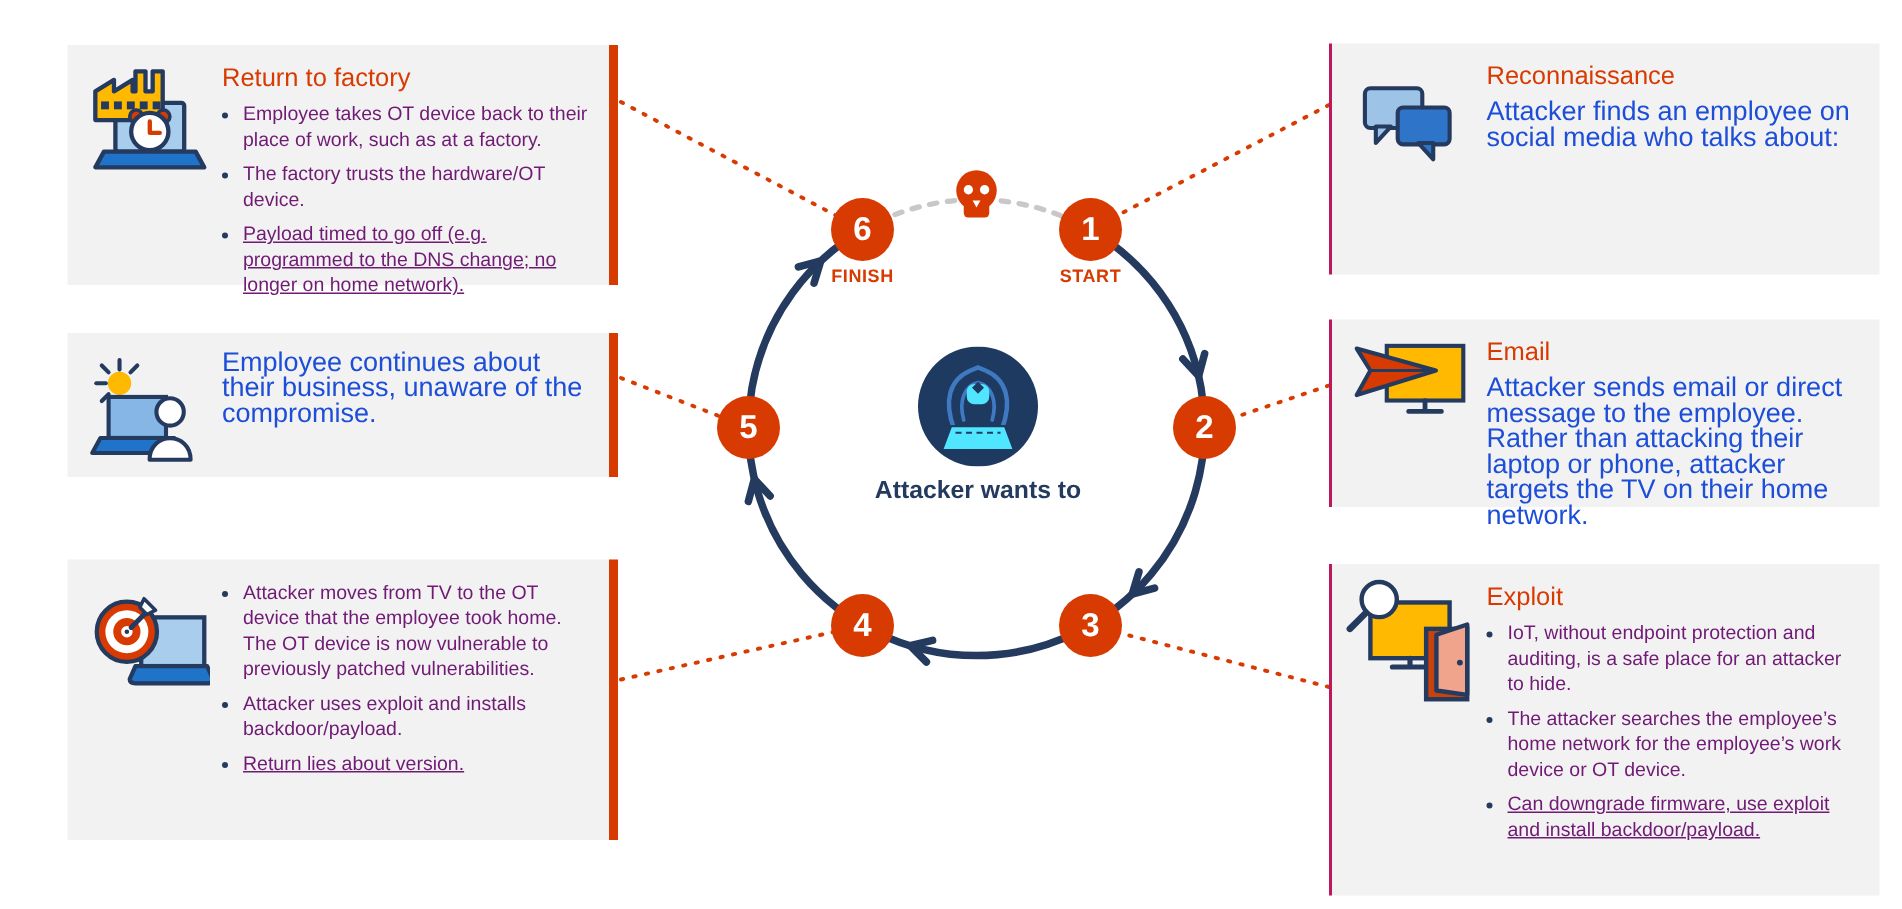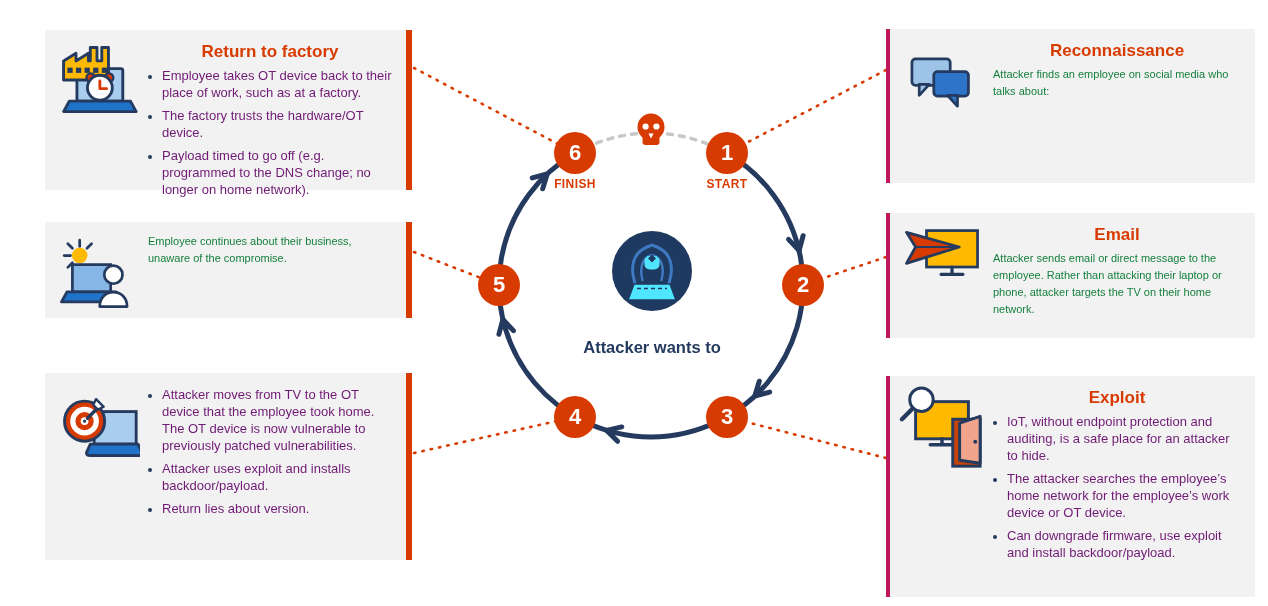--- a/index.html
+++ b/index.html
@@ -8,45 +8,45 @@
     font-family:"Liberation Sans","DejaVu Sans",sans-serif;
   }
   svg{display:block;}
   .diagram-layer{position:absolute;left:0;top:0;}
 
   
   .card{
     position:absolute;background:#F2F2F2;display:flex;align-items:flex-start;
   }
   .card.left{left:45px;width:361px;border-right:6px solid #D83B01;}
-  .card.right{left:886px;width:365px;border-left:4px solid #be185d;}
+  .card.right{left:886px;width:365px;border-left:2px solid #be185d;}
   .icon-col{flex:0 0 103px;display:flex;justify-content:center;padding-top:8px;}
   .text-col{flex:1;padding:11px 14px 10px 0;}
   .card h3{
-    margin:0 0 4px 0;font-size:17px;line-height:22px;font-weight:bold;color:#D83B01;text-align:center;
-  }
-  .card p{margin:0;font-size:11px;line-height:17px;color:#15803d;}
+    margin:0 0 4px 0;font-size:17px;line-height:22px;font-weight:normal;color:#D83B01;
+  }
+  .card p{margin:0;font-size:18px;line-height:17px;color:#1d4ed8;}
   .card ul{margin:2px 0 0 0;padding-left:14px;list-style:disc;}
   .card li{font-size:13px;line-height:17px;color:#701a75;margin-bottom:6px;}
   .card li::marker{color:#243A5E;font-size:12px;}
-  .card li:last-child{margin-bottom:0;}
+  .card li:last-child{margin-bottom:0;text-decoration:underline;}
 
   
   .num{
     position:absolute;width:42px;height:42px;border-radius:50%;background:#D83B01;
     color:#fff;font-size:22px;font-weight:bold;text-align:center;line-height:42px;
   }
   .cycle-label{
     position:absolute;width:100px;text-align:center;color:#D83B01;
     font-size:12px;font-weight:bold;letter-spacing:.4px;
   }
   .attacker-badge{position:absolute;left:612px;top:231px;width:80px;height:80px;}
   .center-title{
     position:absolute;left:528px;top:317px;width:248px;text-align:center;
-    color:#243A5E;font-size:16.5px;line-height:20px;font-weight:bold;margin-top:20px;
+    color:#243A5E;font-size:16.5px;line-height:20px;font-weight:bold;
   }
 
   
   .arc{stroke:#243A5E;stroke-width:5;fill:none;}
   .arc-dash{stroke:#C8C8C8;stroke-width:3.5;fill:none;stroke-dasharray:5 7;stroke-linecap:round;}
   .connector{stroke:#D83B01;stroke-width:2.6;fill:none;stroke-dasharray:1.5 7;stroke-linecap:round;}
   .arrowhead{stroke:#243A5E;stroke-width:5;fill:none;stroke-linecap:round;stroke-linejoin:round;}
 </style>
 </head>
 <body>

